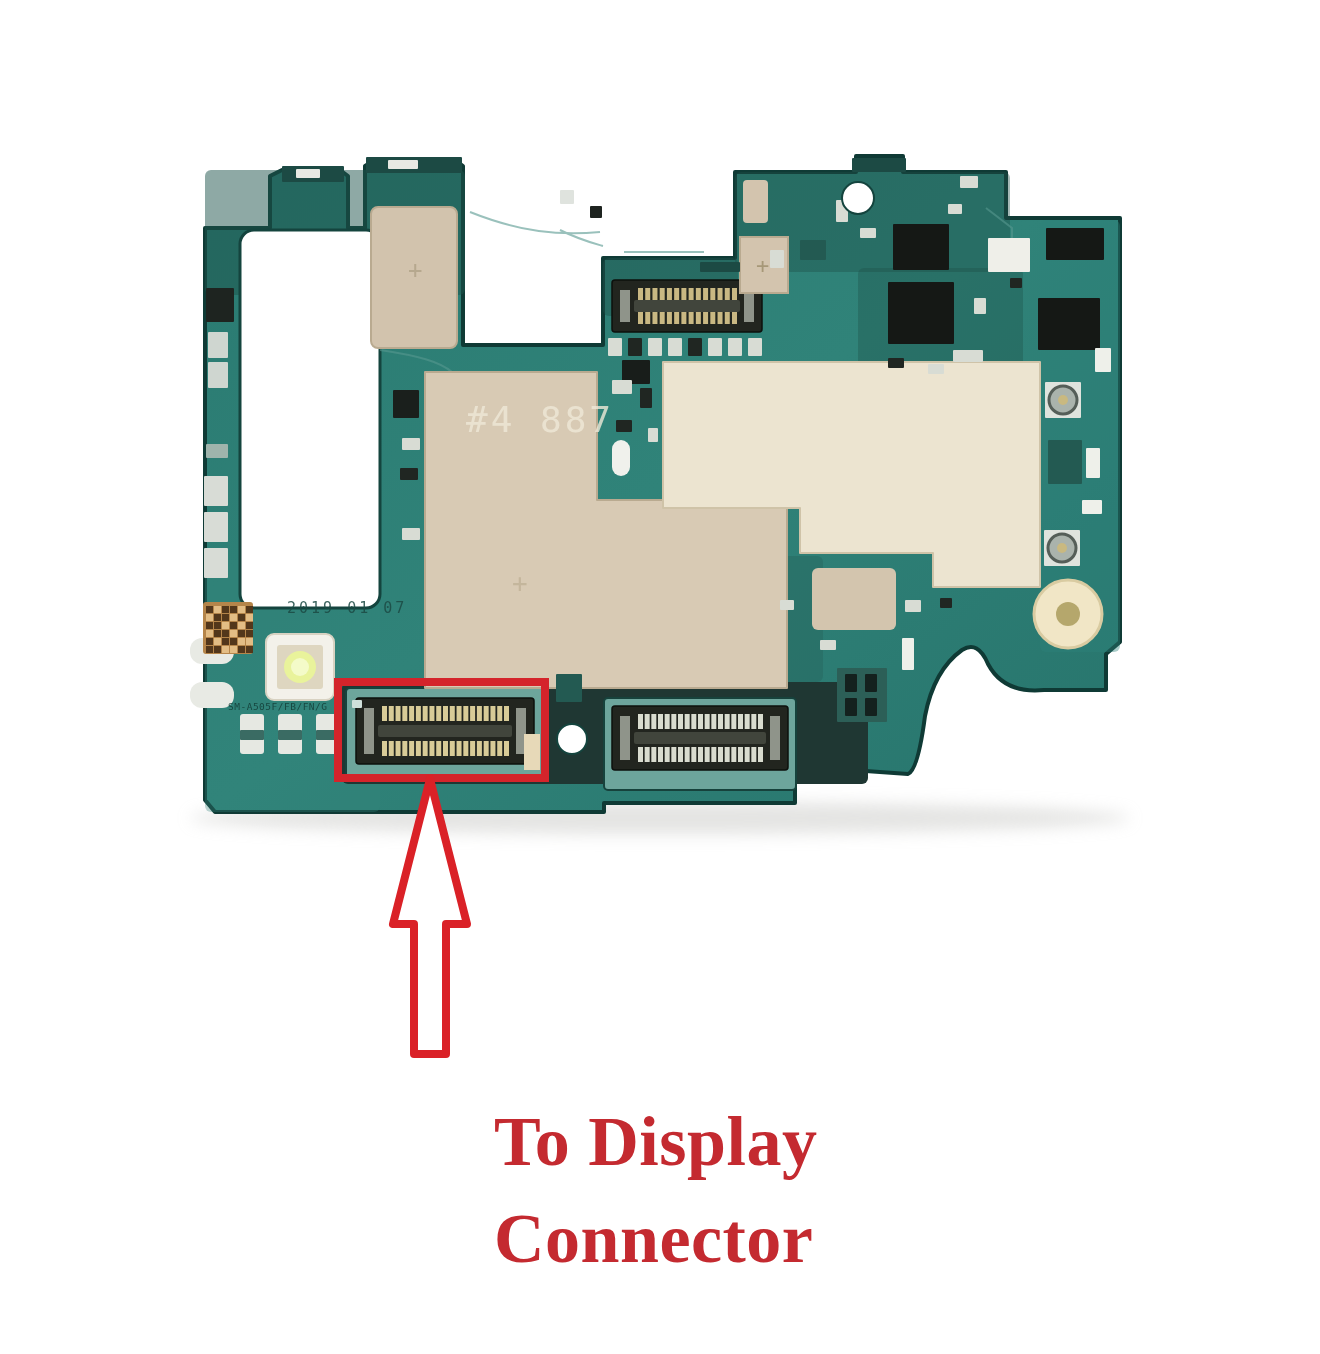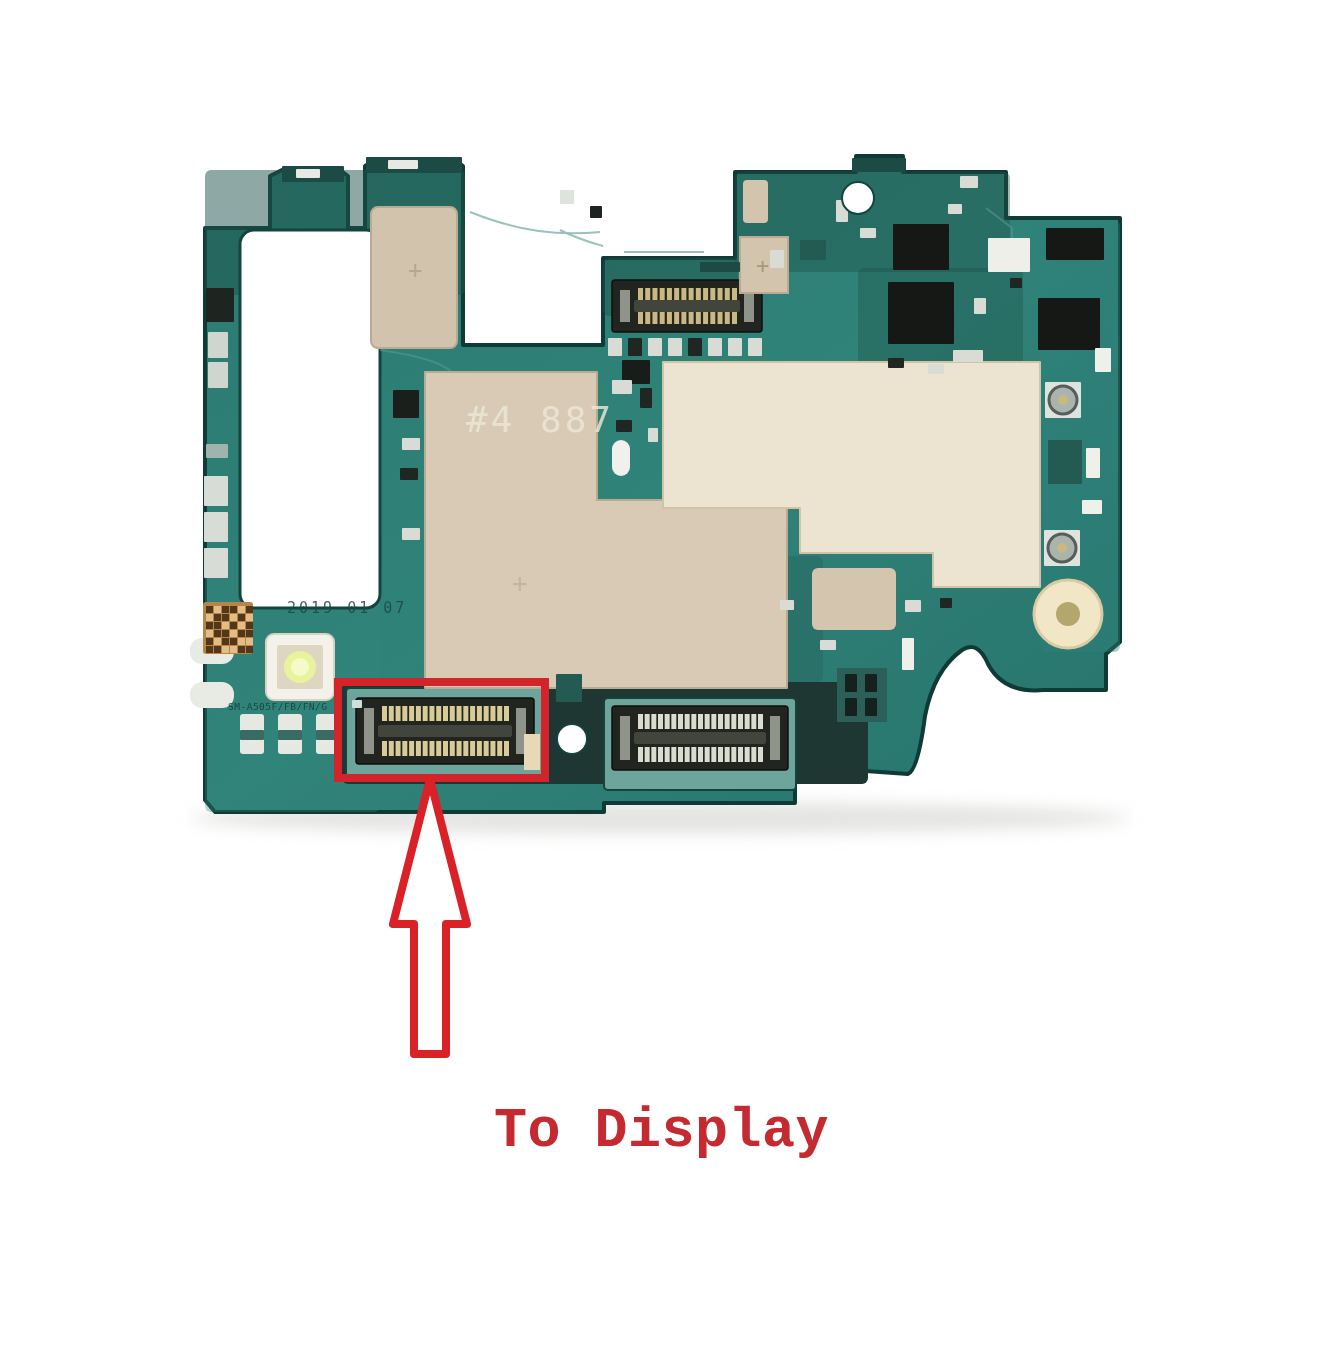--- a/index.html
+++ b/index.html
@@ -1,21 +1,21 @@
 <!DOCTYPE html>
 <html><head>
 <meta charset="utf-8">
 <style>
   html,body{margin:0;padding:0;background:#ffffff;}
   .stage{position:relative;width:1320px;height:1354px;background:#ffffff;overflow:hidden;
          font-family:"Liberation Sans",sans-serif;}
   .stage svg{position:absolute;left:0;top:0;filter:blur(0.35px);}
-  .anno-text{position:absolute;left:494px;top:1094px;font-size:55px;line-height:1.38;
+  .anno-text{position:absolute;left:494px;top:1094px;font-size:70px;line-height:1.38;
              font-weight:600;color:#c42a30;letter-spacing:0.5px;filter:blur(0.3px);
-             font-family:Liberation Mono, monospace;white-space:nowrap;}
+             font-family:Liberation Serif, serif;white-space:nowrap;}
   .silk{font-family:"DejaVu Sans Mono",monospace;}
 </style>
 </head>
 <body>
 
 <div class="stage">
   <svg width="1320" height="1354" viewBox="0 0 1320 1354">
     <defs>
       <linearGradient id="boardGrad" x1="0" y1="0" x2="1" y2="1">
         <stop offset="0" stop-color="#2a7a71"></stop>
@@ -330,14 +330,15 @@
     <text class="silk" x="756" y="273" font-size="22" fill="#a79878">+</text>
     <text class="silk" x="287" y="613" font-size="15" letter-spacing="3" fill="#1c4a44" opacity="0.85">2019 01 07</text>
     <text class="silk" x="228" y="710" font-size="9.5" letter-spacing="0.5" fill="#143f39" opacity="0.9">SM-A505F/FB/FN/G</text>
 
     <rect x="338" y="682" width="207" height="96" fill="none" stroke-width="8" stroke="#d4242b"></rect>
     <path d="M430,779 L393,924 L414,924 L414,1054 L446,1054 L446,924 L467,924 Z" fill="#ffffff" stroke-width="8" stroke-linejoin="round" stroke="#da2127"></path>
   </svg>
 
   <div class="anno-text">
     <span>To Display</span><br>
+    <span>Connector</span>
   </div>
 </div>
 
 </body></html>

